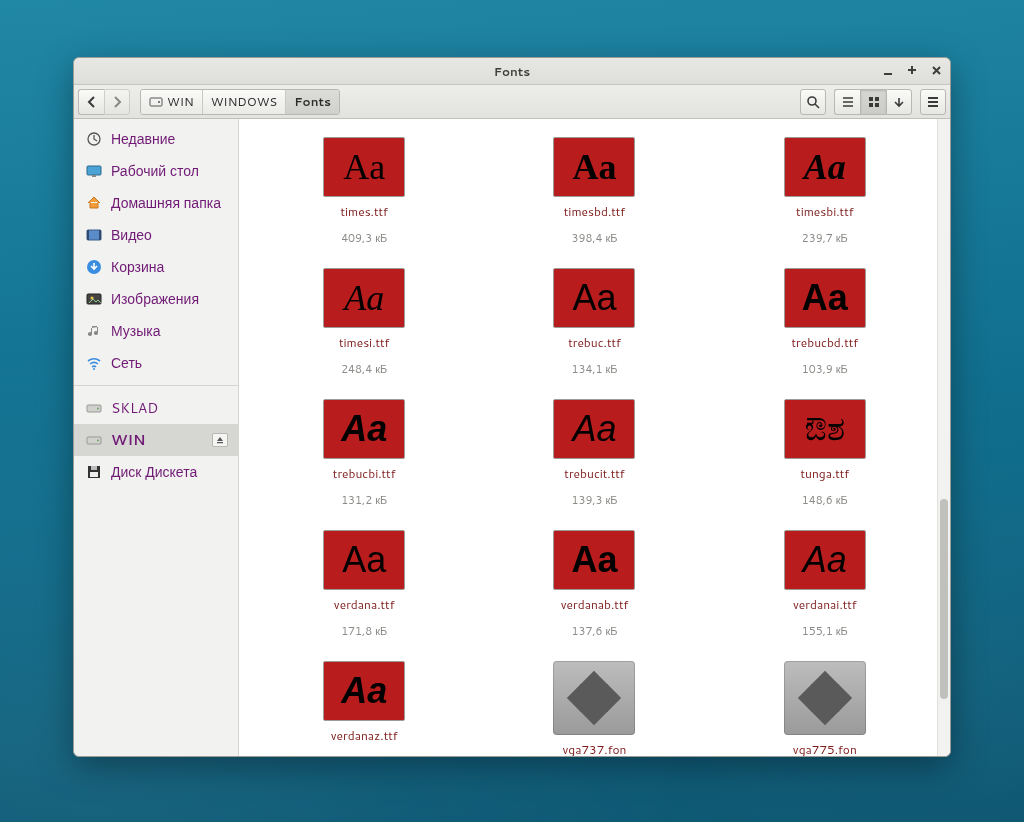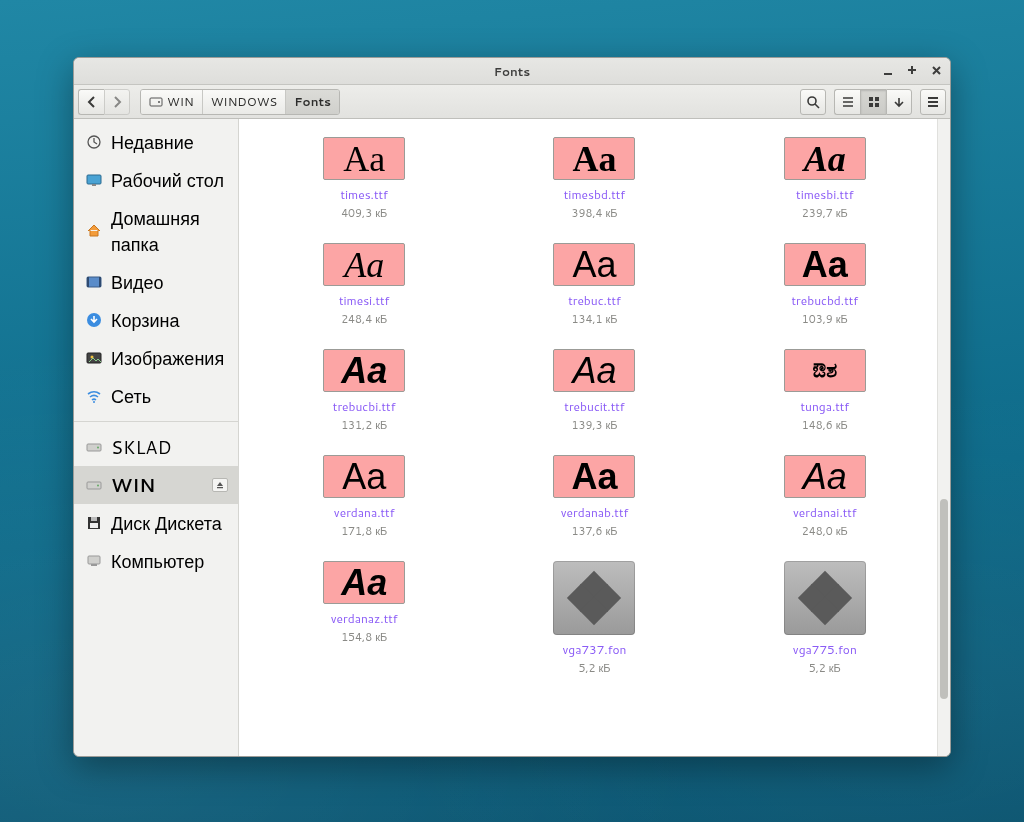--- a/index.html
+++ b/index.html
@@ -90,66 +90,66 @@
   width: 165px;
   background: #f2f2f0;
   border-right: 1px solid #d5d5d1;
   display:flex; flex-direction:column;
   overflow:hidden;
 }
 .side-list { padding: 4px 0; }
 .side-item {
   display:flex; align-items:center; gap:9px;
   padding: 6px 10px 6px 12px;
-  font-size: 18px; color:#000000;
+  font-size: 14px; color:#701a75;
   cursor:pointer;
 }
 .side-item .icon { width:16px; height:16px; display:flex; align-items:center; justify-content:center; }
 .side-sep { height:1px; background:#d5d5d1; margin:2px 0; }
 .side-item.active { background:#d6d6d2; font-weight:600; }
 .eject { margin-left:auto; width:16px; height:14px; border:1px solid #b7b7b3; border-radius:2px; display:flex; align-items:center; justify-content:center; background:#f5f5f3; }
 
 .content { flex:1; background:#fff; position:relative; overflow:hidden; }
 .grid {
   padding: 18px 10px 20px 10px;
   display:grid;
   grid-template-columns: repeat(3, 1fr);
   column-gap: 0; row-gap: 22px;
   justify-items:center;
 }
 .file-cell { display:flex; flex-direction:column; align-items:center; width:210px; cursor:pointer; }
 .thumb {
-  width: 82px; height: 43px;
-  background:#fca5a5;
+  width: 82px; height: 60px;
+  background:#b91c1c;
   border:1px solid #9b9b97;
   border-radius:2px;
   display:flex; align-items:center; justify-content:center;
   font-family: "Times New Roman", serif;
   font-size: 36px; font-weight:400; color:#000;
   margin-bottom:6px;
 }
 .thumb.bold { font-weight:700; }
 .thumb.italic { font-style:italic; }
 .thumb.sans { font-family: "Trebuchet MS","Segoe UI",sans-serif; }
 .thumb.verdana { font-family: "Verdana","Segoe UI",sans-serif; }
-.thumb.tunga { font-family: sans-serif; font-size:20px;font-weight:bold; }
+.thumb.tunga { font-family: sans-serif; font-size:33px; }
 .thumb-bin {
   width: 82px; height: 74px;
   background: linear-gradient(#bdbdbd,#9a9a9a);
   border-radius:4px;
   display:flex; align-items:center; justify-content:center;
   margin-bottom:6px;
   box-shadow: inset 0 0 0 1px rgba(0,0,0,0.15);
 }
 .diamond {
   width:46px; height:46px; position:relative;
 }
 .diamond div { width:20px; height:20px; background:#5a5a5a; position:absolute; transform:rotate(45deg); }
-.fname { font-size:12px; color:#8b5cf6; font-weight:500; }
-.fsize { font-size:11px; color:#8a8a86; margin-top:2px;text-align:center; }
+.fname { font-size:12px; color:#7f1d1d; font-weight:500; }
+.fsize { font-size:11px; color:#8a8a86; margin-top:10px;text-align:center; }
 .scrolltrack { position:absolute; right:0; top:0; bottom:0; width:13px; background:#f2f2f0; border-left:1px solid #e0e0dd; }
 .scrollthumb { position:absolute; left:2px; right:2px; top:380px; height:200px; background:#c0c0bc; border-radius:5px; }
 
 svg { display:block; }
 </style>
 </head>
 <body>
 
 <div class="desktop-bg"></div>
 
@@ -298,20 +298,28 @@
                 <rect x="1" y="3" width="14" height="10" rx="1" fill="#444" stroke="#222"></rect>
                 <circle cx="6" cy="7" r="1.5" fill="#f0c341"></circle>
                 <path d="M3 12l4-4 3 3 2-2 3 3" stroke="#8ac98a" fill="none"></path>
               </svg>
             </span>
             <span>Изображения</span>
           </div>
           <div class="side-item">
             <span class="icon">
               <svg width="16" height="16">
+                <path d="M6 3v8a2 2 0 1 1-1-1.7V5l7-1v6a2 2 0 1 1-1-1.7V3z" fill="#888"></path>
+              </svg>
+            </span>
+            <span>Музыка</span>
+          </div>
+          <div class="side-item">
+            <span class="icon">
+              <svg width="16" height="16">
                 <path d="M2 6c4-3 8-3 12 0M4 9c2.5-2 5.5-2 8 0M6 12c1.2-1 2.8-1 4 0" stroke="#3b8de0" stroke-width="1.6" fill="none"></path>
                 <circle cx="8" cy="14" r="1" fill="#3b8de0"></circle>
               </svg>
             </span>
             <span>Сеть</span>
           </div>
         </div>
       <div class="side-sep"></div>
       <div class="side-list" id="devices-list">
           <div class="side-item">
@@ -340,29 +348,20 @@
           <div class="side-item">
             <span class="icon">
               <svg width="16" height="16">
                 <rect x="2" y="2" width="12" height="12" fill="#333"></rect>
                 <rect x="5" y="2" width="6" height="4" fill="#bbb"></rect>
                 <rect x="4" y="8" width="8" height="5" fill="#eee"></rect>
               </svg>
             </span>
             <span>Диск Дискета</span>
           </div>
-          <div class="side-item">
-            <span class="icon">
-              <svg width="16" height="16">
-                <rect x="2" y="3" width="12" height="8" rx="1" fill="#d0d0cd" stroke="#999"></rect>
-                <rect x="5" y="11" width="6" height="2" fill="#999"></rect>
-              </svg>
-            </span>
-            <span>Компьютер</span>
-          </div>
         </div>
     </div>
 
     <div class="content">
       <div class="grid" id="file-grid">
           <div class="file-cell">
             <div class="thumb">Aa</div>
             <div class="fname">times.ttf</div>
             <div class="fsize">409,3 кБ</div>
           </div>
@@ -412,21 +411,21 @@
             <div class="fsize">171,8 кБ</div>
           </div>
           <div class="file-cell">
             <div class="thumb bold verdana">Aa</div>
             <div class="fname">verdanab.ttf</div>
             <div class="fsize">137,6 кБ</div>
           </div>
           <div class="file-cell">
             <div class="thumb italic verdana">Aa</div>
             <div class="fname">verdanai.ttf</div>
-            <div class="fsize">248,0 кБ</div>
+            <div class="fsize">155,1 кБ</div>
           </div>
           <div class="file-cell">
             <div class="thumb bold italic verdana">Aa</div>
             <div class="fname">verdanaz.ttf</div>
             <div class="fsize">154,8 кБ</div>
           </div>
           <div class="file-cell">
             <div class="thumb-bin">
               <div class="diamond">
                 <div style="left:13px;top:0"></div>

